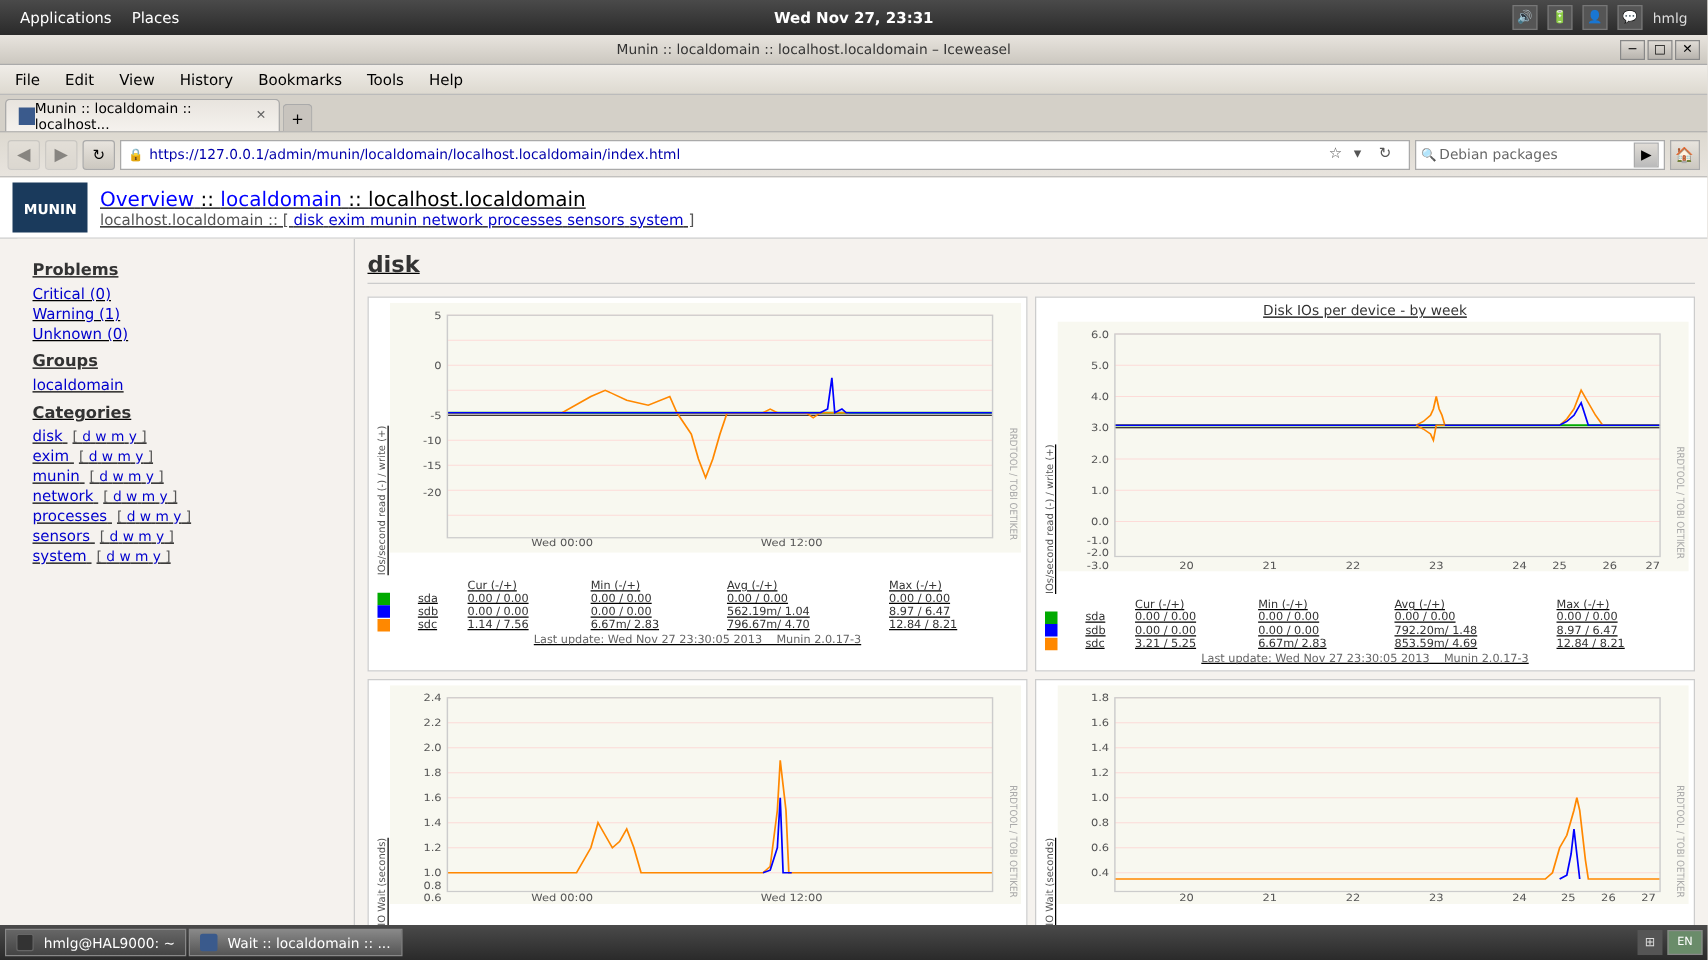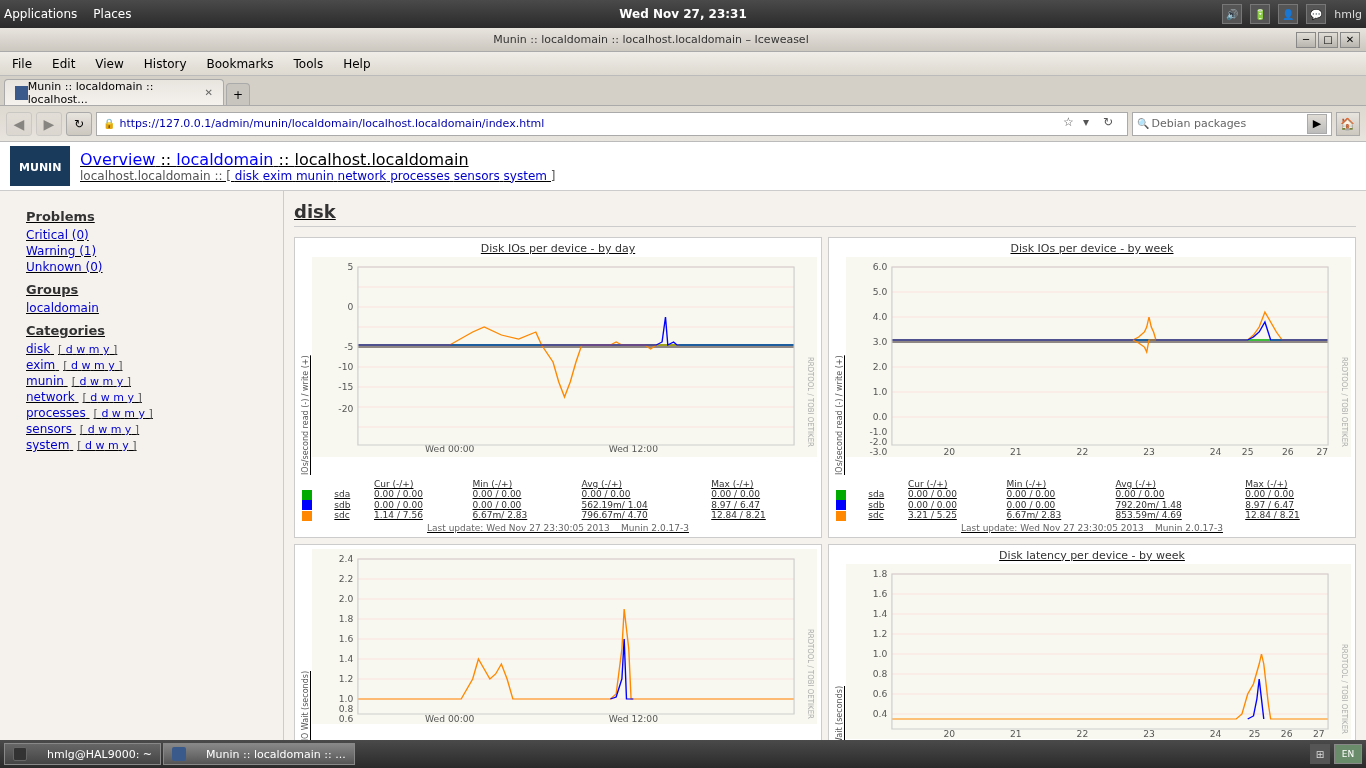--- a/index.html
+++ b/index.html
@@ -1,21 +1,21 @@
 <!DOCTYPE html>
 <html><head>
   <meta charset="utf-8">
   <style>
     * { margin: 0; padding: 0; box-sizing: border-box; }
     body { font-family: 'DejaVu Sans', Arial, sans-serif; font-size: 12px; background: #d4d0c8; color: #000; width: 1366px; height: 768px; overflow: hidden; }
 
     
     #taskbar-top {
       width: 100%; height: 28px; background: linear-gradient(to bottom, #4a4a4a, #2a2a2a);
-      display: flex; align-items: center; justify-content: space-between; padding: 0 4px;
+      display: flex; align-items: center; justify-content: space-between; padding: 0 16px;
       color: #fff; font-size: 12px;
     }
     .taskbar-left { display: flex; gap: 16px; }
     .taskbar-left span { cursor: pointer; }
     .taskbar-center { position: absolute; left: 50%; transform: translateX(-50%); font-size: 12px; font-weight: bold; }
     .taskbar-right { display: flex; align-items: center; gap: 8px; }
     .taskbar-icon { width: 20px; height: 20px; background: #555; border: 1px solid #777; display: flex; align-items: center; justify-content: center; font-size: 10px; }
     #browser-titlebar {
       height: 24px; background: linear-gradient(to bottom, #e8e4de, #ccc8c0);
       display: flex; align-items: center; justify-content: space-between; padding: 0 6px;
@@ -117,21 +117,21 @@
     .legend-table td { padding: 0 3px; font-size: 9px; }
     .legend-color { width: 10px; height: 10px; display: inline-block; margin-right: 2px; vertical-align: middle; }
     .chart-footer { font-size: 9px; color: #666; text-align: center; margin-top: 2px; }
 
     
     #taskbar-bottom {
       position: fixed; bottom: 0; left: 0; width: 100%; height: 28px;
       background: linear-gradient(to bottom, #4a4a4a, #2a2a2a);
       display: flex; align-items: center; padding: 0 4px; gap: 2px;
     }
-    .taskbar-app { height: 22px; background: linear-gradient(to bottom, #666, #444); border: 1px solid #888; padding: 0 8px; color: #fff; font-size: 11px; display: flex; align-items: center; gap: 20px; cursor: pointer; min-width: 80px; }
+    .taskbar-app { height: 22px; background: linear-gradient(to bottom, #666, #444); border: 1px solid #888; padding: 0 8px; color: #fff; font-size: 11px; display: flex; align-items: center; gap: 8px; cursor: pointer; min-width: 80px; }
     .taskbar-app.active { background: linear-gradient(to bottom, #888, #555); }
     .taskbar-app-icon { width: 14px; height: 14px; background: #aaa; border-radius: 2px; }
     .taskbar-sys { margin-left: auto; display: flex; align-items: center; gap: 4px; }
     .sys-icon { width: 20px; height: 20px; background: #555; display: flex; align-items: center; justify-content: center; color: #ddd; font-size: 10px; }
   </style>
 </head>
 <body>
 
 <div id="taskbar-top">
   <div class="taskbar-left">
@@ -278,21 +278,20 @@
         <a href="#">system</a>
         <span class="sidebar-sub">[ <a href="#">d</a> <a href="#">w</a> <a href="#">m</a> <a href="#">y</a> ]</span>
       </div>
     </div>
 
     <div id="main-panel">
       <div class="section-title">disk</div>
       <div class="charts-grid">
 
         <div class="chart-box">
-          <div class="chart-title">Disk IOs per device - by day</div>
           <div class="chart-area" style="display:flex;">
             <div style="writing-mode:vertical-rl;transform:rotate(180deg);font-size:8px;color:#555;white-space:nowrap;padding:2px;">IOs/second read (-) / write (+)</div>
             <svg width="440" height="200" style="flex:1;" viewBox="0 0 440 200" preserveAspectRatio="none">
 
               <rect width="440" height="200" fill="#f8f8f0"></rect>
 
               <line x1="40" y1="10" x2="420" y2="10" stroke="#ffcccc" stroke-width="0.5"></line>
               <line x1="40" y1="30" x2="420" y2="30" stroke="#ffcccc" stroke-width="0.5"></line>
               <line x1="40" y1="50" x2="420" y2="50" stroke="#ffcccc" stroke-width="0.5"></line>
               <line x1="40" y1="70" x2="420" y2="70" stroke="#ffcccc" stroke-width="0.5"></line>
@@ -488,21 +487,20 @@
 
               <text x="120" y="173" text-anchor="middle" font-size="8" fill="#555">Wed 00:00</text>
               <text x="280" y="173" text-anchor="middle" font-size="8" fill="#555">Wed 12:00</text>
               <rect x="40" y="10" width="380" height="155" fill="none" stroke="#ccc" stroke-width="1"></rect>
               <text x="432" y="80" font-size="7" fill="#aaa" transform="rotate(90,432,80)">RRDTOOL / TOBI OETIKER</text>
             </svg>
           </div>
         </div>
 
         <div class="chart-box">
-          <div class="chart-title">Disk latency per device - by week</div>
           <div class="chart-area" style="display:flex;">
             <div style="writing-mode:vertical-rl;transform:rotate(180deg);font-size:8px;color:#555;white-space:nowrap;padding:2px;">erage IO Wait (seconds)</div>
             <svg width="440" height="175" style="flex:1;" viewBox="0 0 440 175" preserveAspectRatio="none">
               <rect width="440" height="175" fill="#f8f8f0"></rect>
               <line x1="40" y1="10" x2="420" y2="10" stroke="#ffcccc" stroke-width="0.5"></line>
               <line x1="40" y1="30" x2="420" y2="30" stroke="#ffcccc" stroke-width="0.5"></line>
               <line x1="40" y1="50" x2="420" y2="50" stroke="#ffcccc" stroke-width="0.5"></line>
               <line x1="40" y1="70" x2="420" y2="70" stroke="#ffcccc" stroke-width="0.5"></line>
               <line x1="40" y1="90" x2="420" y2="90" stroke="#ffcccc" stroke-width="0.5"></line>
               <line x1="40" y1="110" x2="420" y2="110" stroke="#ffcccc" stroke-width="0.5"></line>
@@ -541,21 +539,21 @@
   </div>
 </div>
 
 <div id="taskbar-bottom">
   <div class="taskbar-app">
     <div class="taskbar-app-icon" style="background:#333;border:1px solid #666;"></div>
     <span>hmlg@HAL9000: ~</span>
   </div>
   <div class="taskbar-app active">
     <div class="taskbar-app-icon" style="background:#3a5a8c;"></div>
-    <span>Munin :: localdomain :: ...</span>
+    <span>Wait :: localdomain :: ...</span>
   </div>
   <div class="taskbar-sys">
     <div class="sys-icon">⊞</div>
     <div style="width:28px;height:20px;background:#6a8c6a;border:1px solid #888;display:flex;align-items:center;justify-content:center;">
       <span style="font-size:9px;color:#fff;">EN</span>
     </div>
   </div>
 </div>
 
 </body></html>

